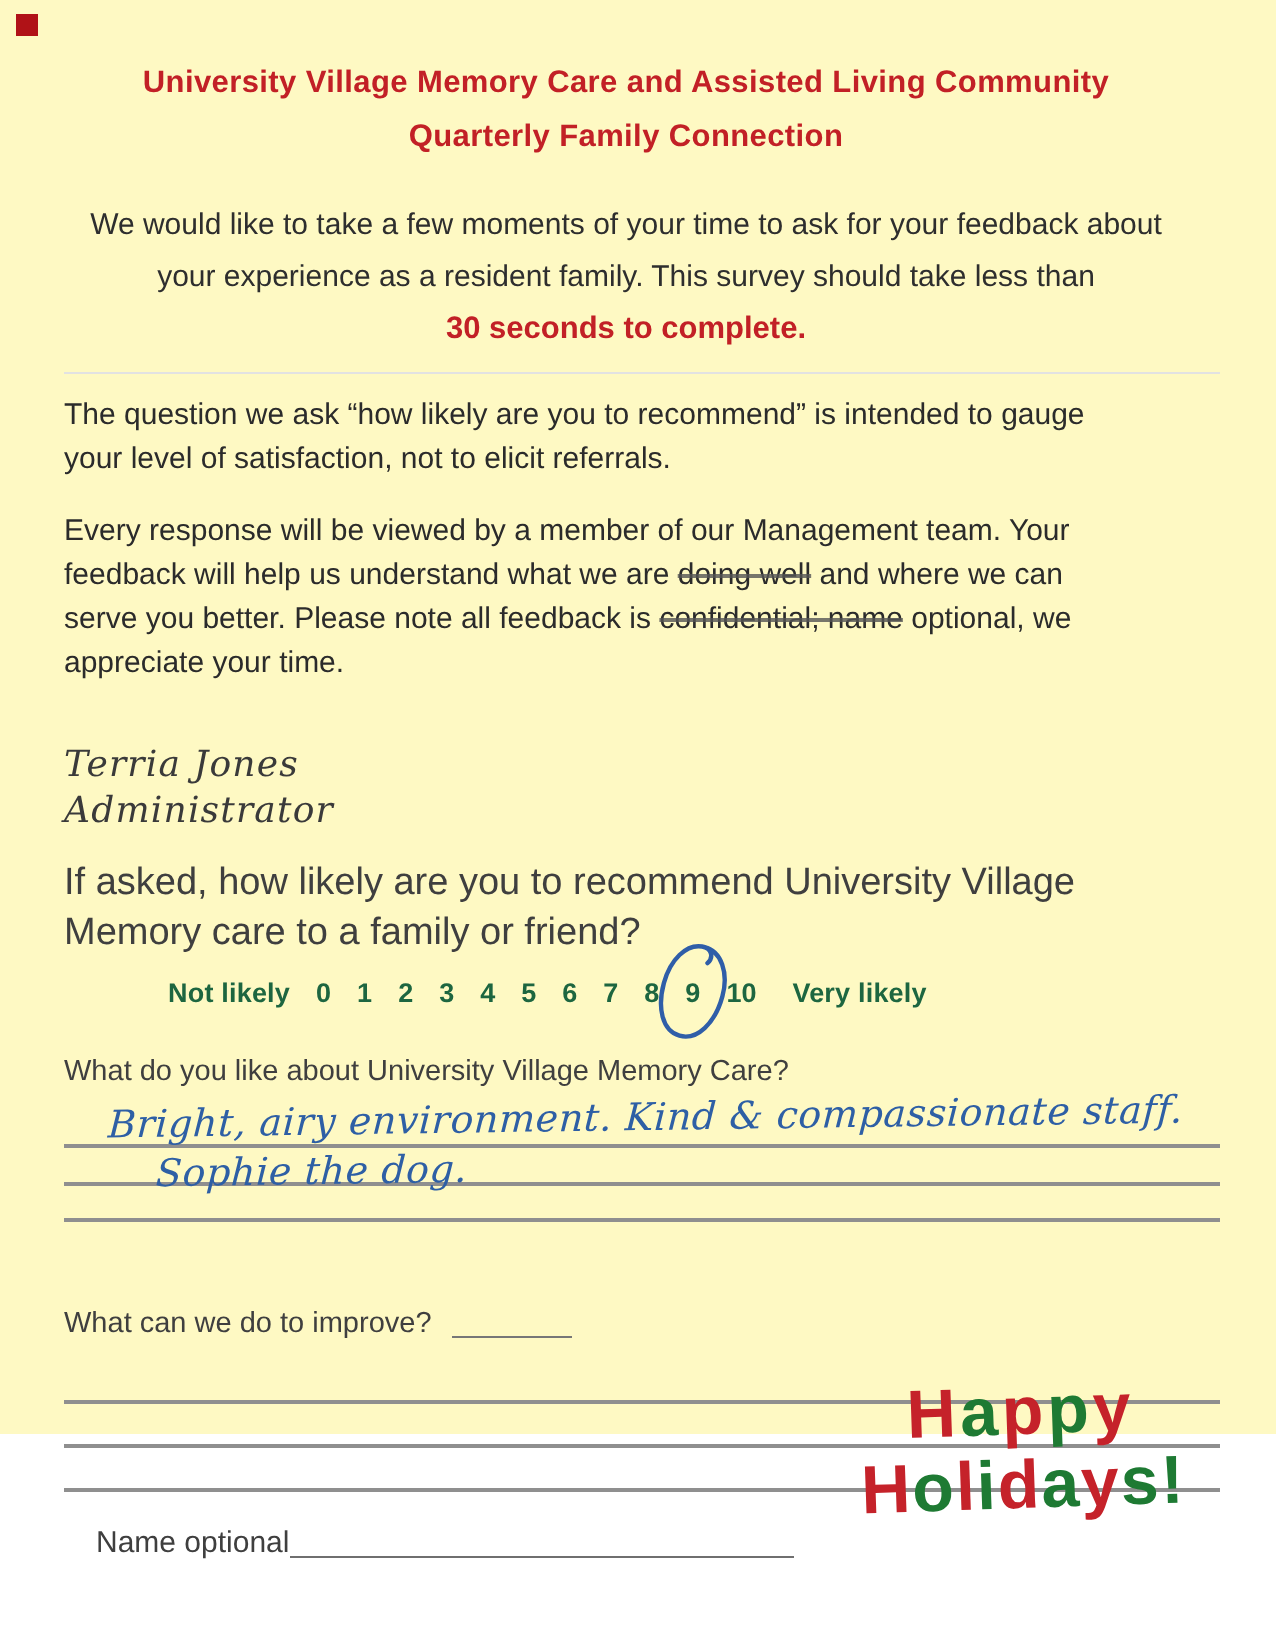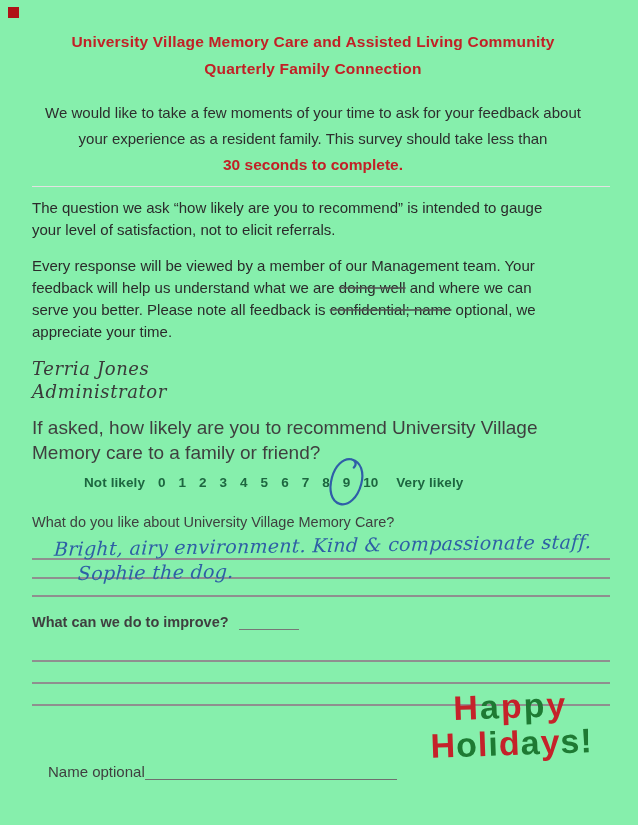--- a/index.html
+++ b/index.html
@@ -1,34 +1,34 @@
 <!DOCTYPE html>
 <html><head>
 <meta charset="utf-8">
 <style>
   * { margin: 0; padding: 0; box-sizing: border-box; }
   html, body { background: #ffffff; }
   body { width: 638px; height: 825px; position: relative; font-family: "Liberation Sans", sans-serif; overflow: hidden; }
-  .page { position: relative; width: 638px; height: 825px; background: #86efac; padding: 28px 44px 0 32px; }
+  .page { position: relative; width: 638px; height: 717px; background: #fef9c3; padding: 28px 44px 0 32px; }
 
   .red-mark { position: absolute; left: 8px; top: 7px; width: 11px; height: 11px; background: #b01217; }
 
   .doc-header { text-align: center; }
   .title-line { color: #c22026; font-weight: bold; font-size: 15.5px; line-height: 27px; letter-spacing: 0.2px; }
   .intro { color: #2e2e2e; font-size: 15px; line-height: 26px; margin-top: 18px; padding: 0 10px; }
   .intro-emphasis { color: #c22026; font-weight: bold; font-size: 15.5px; line-height: 26px; }
 
   .faint-divider { border: none; border-top: 1px solid #e2e2e2; margin-top: 8px; width: 578px; }
 
   .para { color: #2b2b2b; font-size: 15px; line-height: 22px; margin-top: 10px; padding-right: 26px; }
   .para.second { margin-top: 14px; }
   .bleed { text-decoration: line-through; text-decoration-color: rgba(85,85,85,0.8); text-decoration-thickness: 1.5px; }
 
   .closing { font-family: "Liberation Serif", serif; color: #222222; font-size: 15.5px; margin-top: 16px; }
-  .signature { margin-top: 14px; font-family: "DejaVu Serif", serif; font-style: italic; color: #3a3a3a;
+  .signature { margin-top: 28px; font-family: "DejaVu Serif", serif; font-style: italic; color: #3a3a3a;
                font-size: 18px; line-height: 23px; letter-spacing: 0.6px; font-weight: 500; }
 
   .recommend-q { color: #3f3f3f; font-size: 19px; line-height: 25px; margin-top: 12px; padding-right: 30px; }
 
   .scale-row { display: flex; align-items: center; gap: 13px; margin-top: 10px; margin-left: 52px;
                color: #1d6640; font-weight: bold; font-size: 13.5px; }
   .scale-label { letter-spacing: 0.1px; }
   .scale-label.high { margin-left: 5px; }
   .num-wrap { position: relative; display: inline-block; }
   .circle-svg { position: absolute; left: 50%; top: 50%; width: 42px; height: 56px;
@@ -38,21 +38,21 @@
 
   .answer-area { position: relative; height: 80px; margin-top: 4px; }
   .rule { position: absolute; left: 0; width: 578px; border-bottom: 2px solid #8f8f8f; }
   .rule.r1 { top: 24px; } .rule.r2 { top: 43px; } .rule.r3 { top: 61px; }
   .handwriting { position: absolute; font-family: "DejaVu Serif", serif; font-style: italic;
                  color: #2e5fa5; font-size: 19px; white-space: nowrap; letter-spacing: 0.3px;
                  transform: rotate(-0.8deg) skewX(-4deg); }
   .hw1 { left: 22px; top: 0px; }
   .hw2 { left: 46px; top: 27px; }
 
-  .improve-label-row { color: #3f3f3f; font-size: 14.5px; font-weight: bold; }
+  .improve-label-row { margin-top: 26px; color: #3f3f3f; font-size: 14.5px; }
   .short-line { display: inline-block; width: 60px; border-bottom: 1.5px solid #777777; transform: translateY(3px); margin-left: 6px; }
   .improve-rules { margin-top: 10px; }
   .improve-rules .rule-flow { width: 578px; border-bottom: 2px solid #8f8f8f; height: 22px; }
 
   .holidays { position: absolute; left: 388px; top: 688px; width: 246px; text-align: center;
               transform: rotate(-2deg); font-weight: bold; font-family: "Liberation Sans", sans-serif; }
   .holiday-line1 { font-size: 34px; line-height: 36px; letter-spacing: 2px; }
   .holiday-line2 { font-size: 34px; line-height: 38px; letter-spacing: 1px; }
 
   .name-row { position: absolute; left: 48px; top: 763px; color: #3f3f3f; font-size: 15px; }

